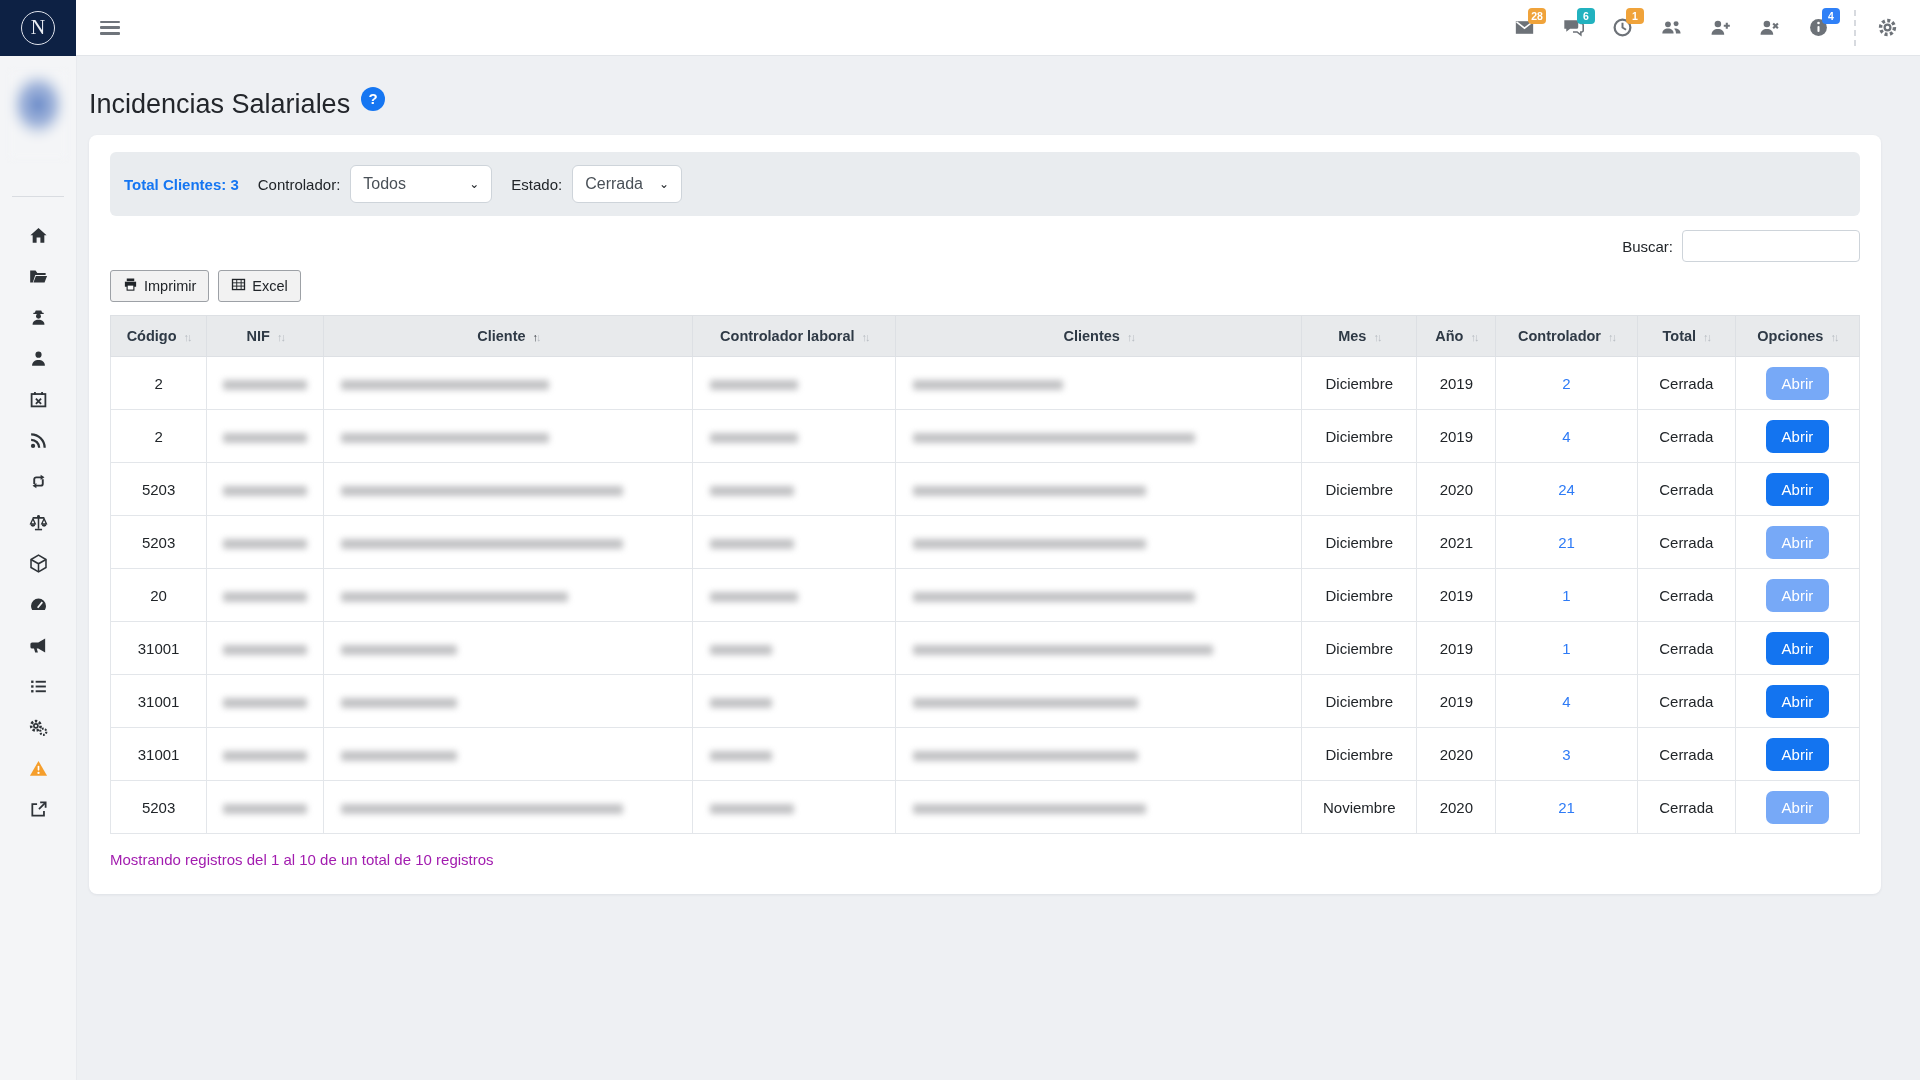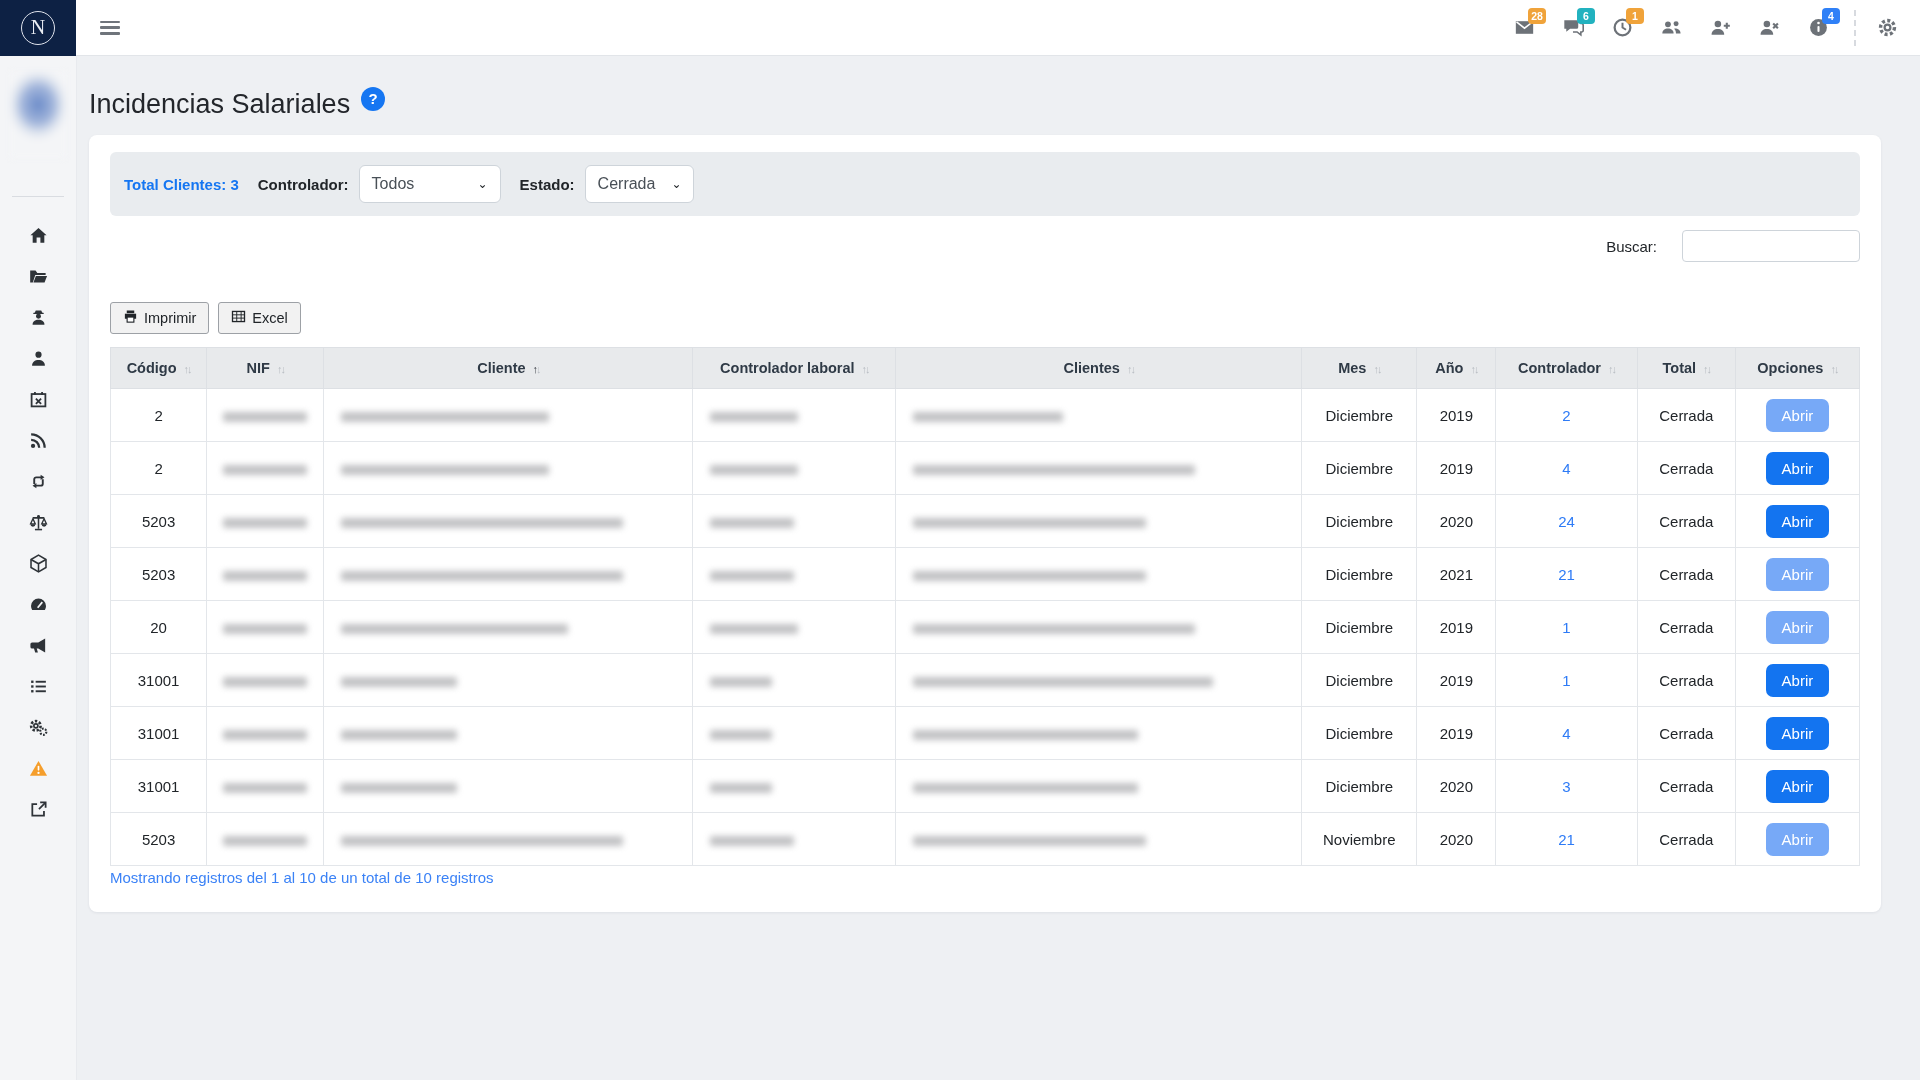--- a/index.html
+++ b/index.html
@@ -44,53 +44,53 @@
   .page-title { font-size:27px; font-weight:500; color:#23262b;margin-top:12px; }
   .help-badge { width:24px; height:24px; border-radius:50%; background:#1576f2; color:#fff;
                 font-size:15px; font-weight:700; display:flex; align-items:center; justify-content:center; cursor:pointer; }
 
   .card { background:#fff; border-radius:8px; box-shadow:0 1px 3px rgba(20,30,50,.07);
           padding:17px 21px 26px; }
 
   .filterbar { background:#e9ecef; border-radius:6px; height:64px; display:flex; align-items:center;
                padding:0 14px; margin-bottom:10px; font-size:15px; }
   .total-clients { color:#1576f2; font-weight:700; cursor:pointer; }
-  .flabel { font-weight:700; color:#212529; margin-left:19px; margin-right:10px; }
+  .flabel { font-weight:400; color:#212529; margin-left:19px; margin-right:10px; }
   .select { background:#fff; border:1px solid #ced4da; border-radius:6px; height:38px;
             display:flex; align-items:center; justify-content:space-between; padding:0 12px;
             color:#495057; font-size:16px; cursor:pointer; }
   .select .chev { margin-left:16px; color:#212529; font-size:12px; }
   .select.controlador { min-width:142px; }
   .select.estado { min-width:96px; }
 
-  .search-row { display:flex; justify-content:flex-end; align-items:center; gap:25px; margin:14px 0 8px; font-size:15px; }
+  .search-row { display:flex; justify-content:flex-end; align-items:center; gap:9px; margin:14px 0 8px; font-size:15px; }
   .search-input { width:178px; height:32px; border:1px solid #ced4da; border-radius:4px; padding:0 8px; font-size:14px; }
 
   .btn-row { display:flex; gap:9px; margin-bottom:13px; }
   .tool-btn { display:flex; align-items:center; gap:6px; background:#f2f2f2; border:1px solid #9da1a6;
               border-radius:3px; padding:6px 12px; font-size:14.5px; color:#212529; cursor:pointer;
-              font-family:"Liberation Sans", sans-serif;margin-top:32px; }
+              font-family:"Liberation Sans", sans-serif; }
   .tool-btn svg { width:15px; height:15px; }
 
   table { width:100%; border-collapse:collapse; font-size:15px; table-layout:fixed; }
   th { background:#e8eaec; border:1px solid #dde0e4; font-weight:700; color:#2f3a46;
        height:41px; text-align:center; font-size:14.5px; cursor:pointer; }
   td { border:1px solid #e3e6ea; height:53px; vertical-align:middle; text-align:center; color:#212529; }
   td.left { text-align:left; padding-left:17px; }
   .sort { display:inline-block; margin-left:7px; font-size:11px; letter-spacing:-2px; color:#b7bcc2; }
   .sort .on { color:#3c4048; }
   .redacted { display:inline-block; height:10px; background:#8f9094; border-radius:2px;
               filter:blur(3px); opacity:.55; vertical-align:middle; }
   .count-link { color:#2e7bf6; text-decoration:none; cursor:pointer; }
   .abrir-btn { border:none; border-radius:7px; color:#fff; font-size:15px; padding:8px 16px;
                cursor:pointer; font-family:"Liberation Sans", sans-serif; }
   .abrir-btn.primary { background:#1374f0; }
   .abrir-btn.light { background:#77a9f7; }
 
-  .table-footer { margin-top:3px; font-size:15px; color:#3b82f6; }
+  .table-footer { margin-top:17px; font-size:15px; color:#a21caf; }
 </style>
 </head>
 <body>
 
 <header class="topbar">
   <div class="logo-box">
     <div class="logo-circle">N</div>
   </div>
   <button class="hamburger">
     <span></span>

